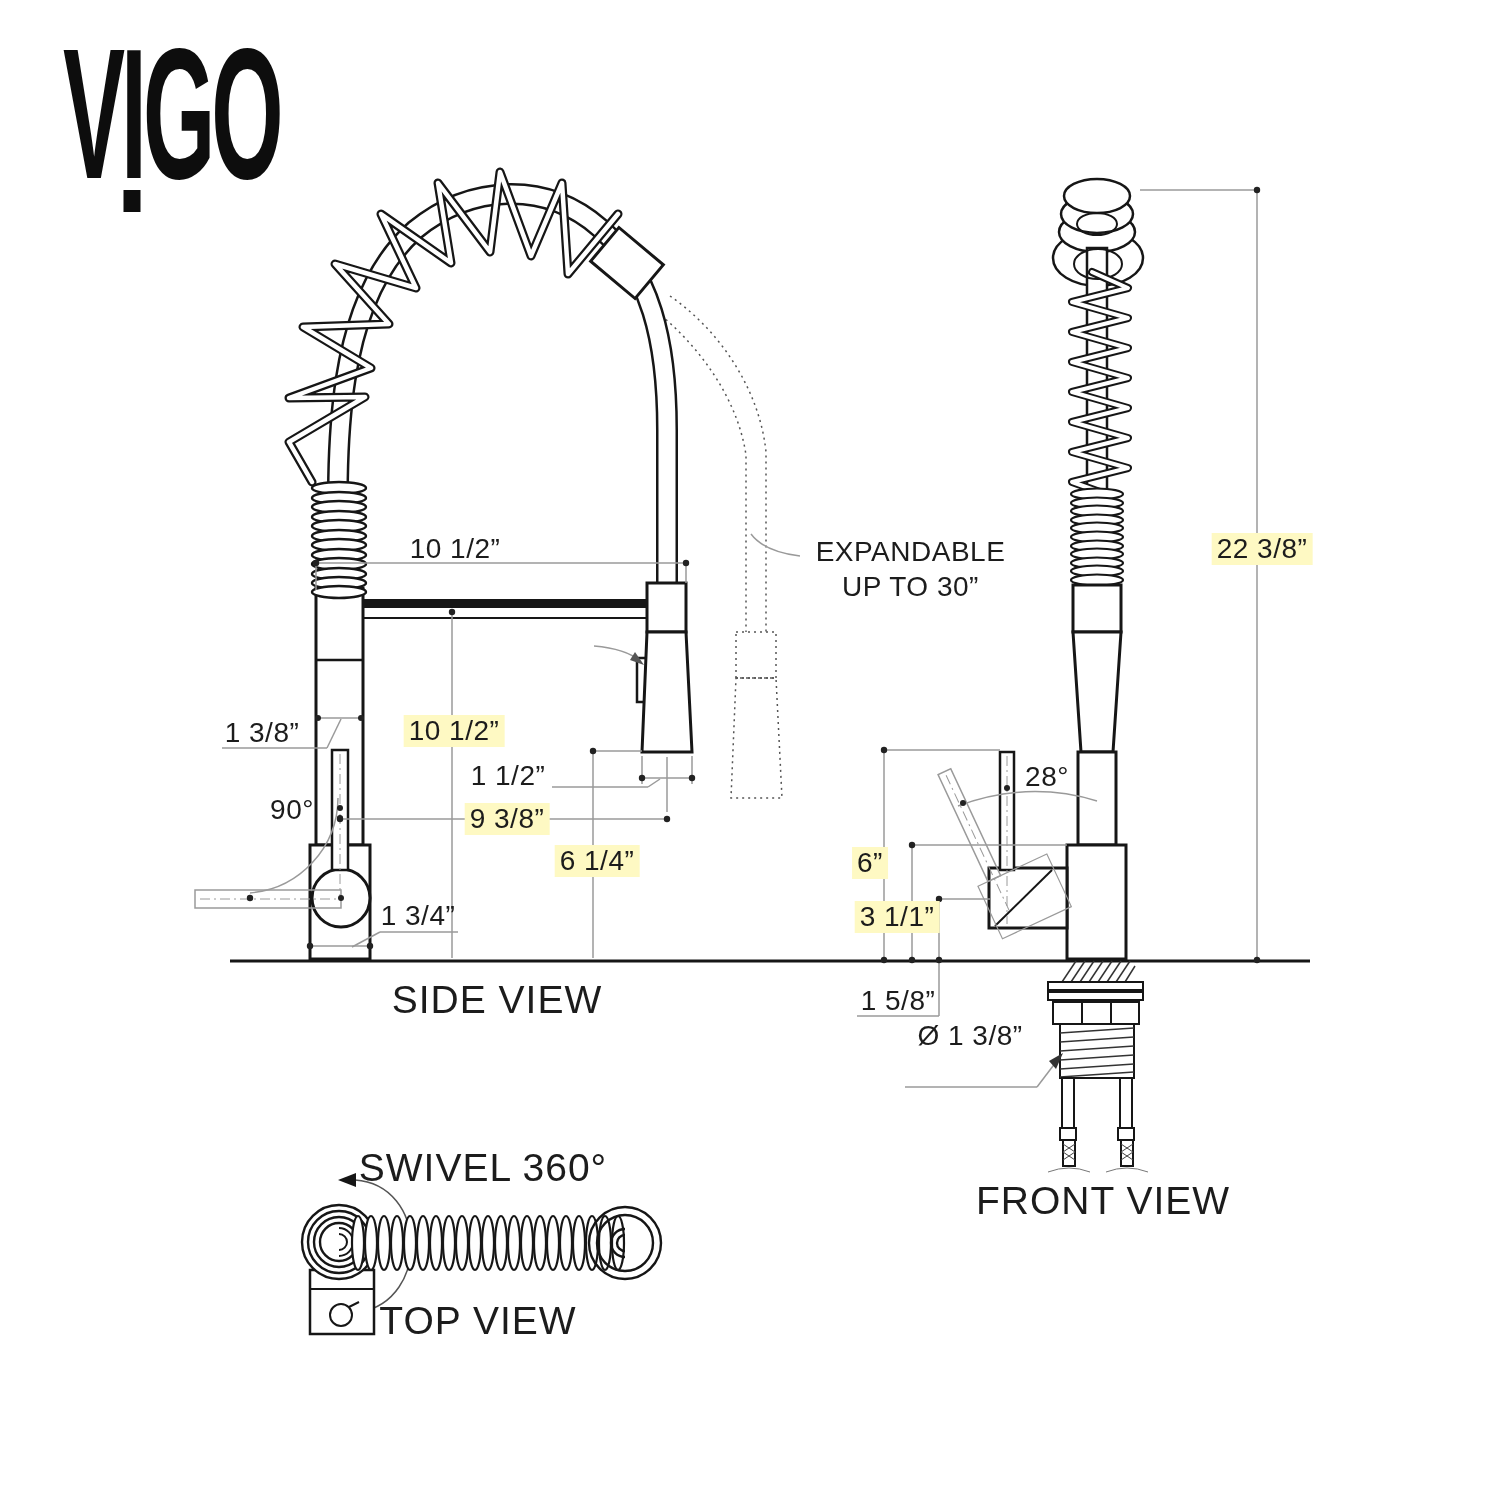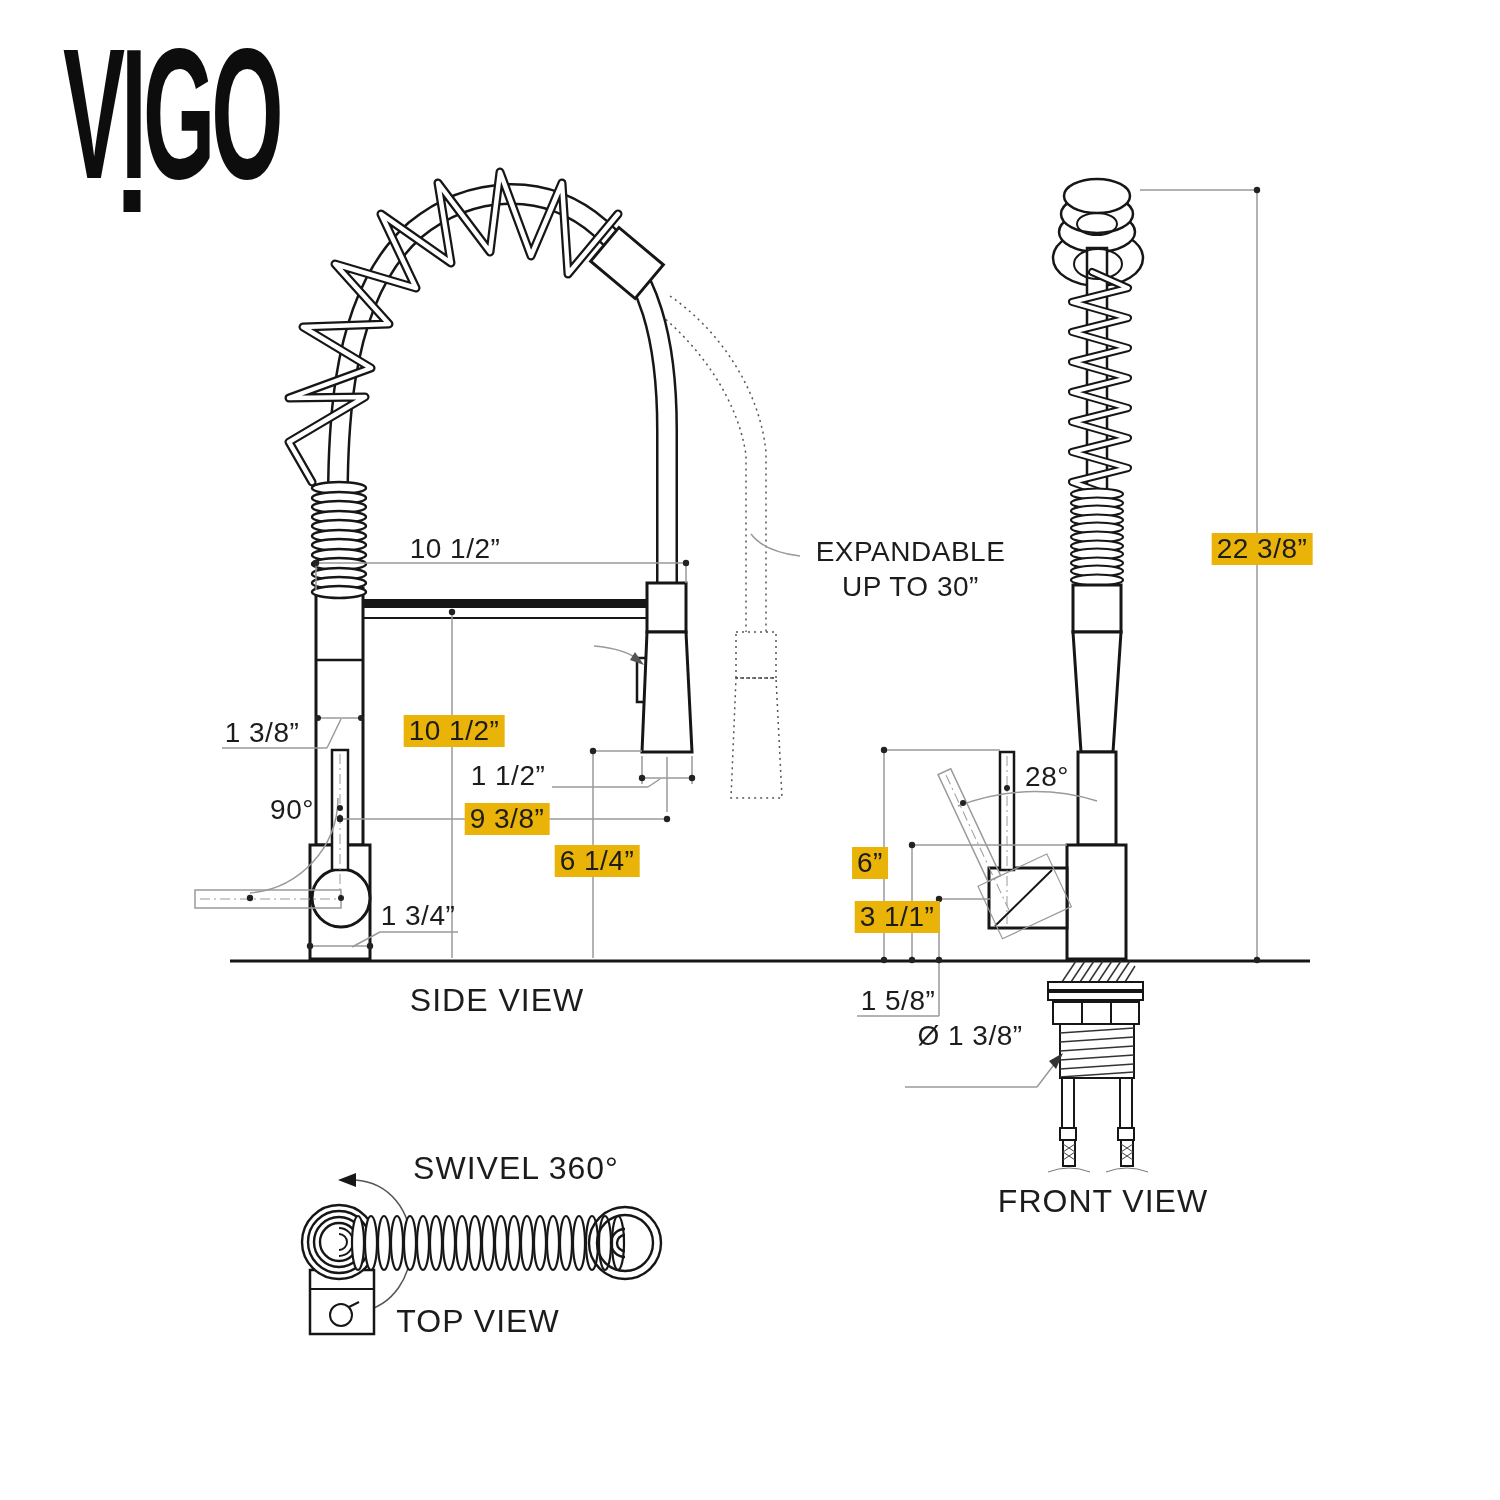--- a/index.html
+++ b/index.html
@@ -1,22 +1,22 @@
 <!DOCTYPE html>
 <html><head>
 <meta charset="utf-8">
 <style>
   html,body{margin:0;padding:0;background:#fff;}
   #stage{position:relative;width:1500px;height:1500px;background:#ffffff;overflow:hidden;
          font-family:"Liberation Sans", sans-serif;color:#1c1c1c;}
   #drawing{position:absolute;left:0;top:0;}
   .lbl{position:absolute;transform:translate(-50%,-50%);font-size:28px;letter-spacing:.5px;
        white-space:nowrap;color:#1c1c1c;}
-  .lbl.bg{background:#eab308;padding:0 5px;}
-  .caption{font-size:32px;letter-spacing:1px;}
+  .lbl.bg{background:#fef9c3;padding:0 5px;}
+  .caption{font-size:39px;letter-spacing:1px;}
   .note{position:absolute;font-size:28px;line-height:1.25;letter-spacing:.5px;color:#1c1c1c;text-align:center;}
   
   #logo{position:absolute;left:63px;top:44px;display:flex;
         font-weight:bold;font-size:186px;line-height:140px;letter-spacing:-8px;
         transform:scaleX(.5);transform-origin:left top;color:#0d0d0d;}
   #logo .iwrap{position:relative;display:inline-block;}
   #logo .idot{position:absolute;left:50%;transform:translateX(-50%);top:146px;
               width:34px;height:22px;background:#0d0d0d;}
 </style>
 </head>
@@ -341,15 +341,15 @@
   <div class="note" style="left:803px;top:534px;width:215px">EXPANDABLE UP TO 30”</div>
 
   <div class="lbl bg" style="left:1262px;top:549px">22 3/8”</div>
   <div class="lbl" style="left:1047px;top:777px">28°</div>
   <div class="lbl bg" style="left:870px;top:863px">6”</div>
   <div class="lbl bg" style="left:897px;top:917px">3 1/1”</div>
   <div class="lbl" style="left:898px;top:1001px">1 5/8”</div>
   <div class="lbl" style="left:970px;top:1036px">Ø 1 3/8”</div>
   <div class="lbl caption" style="left:1103px;top:1201px">FRONT VIEW</div>
 
-  <div class="lbl caption" style="left:516px;top:1168px">SWIVEL 360°</div>
+  <div class="lbl caption" style="left:483px;top:1168px">SWIVEL 360°</div>
   <div class="lbl caption" style="left:478px;top:1321px">TOP VIEW</div>
 </div>
 
 </body></html>

